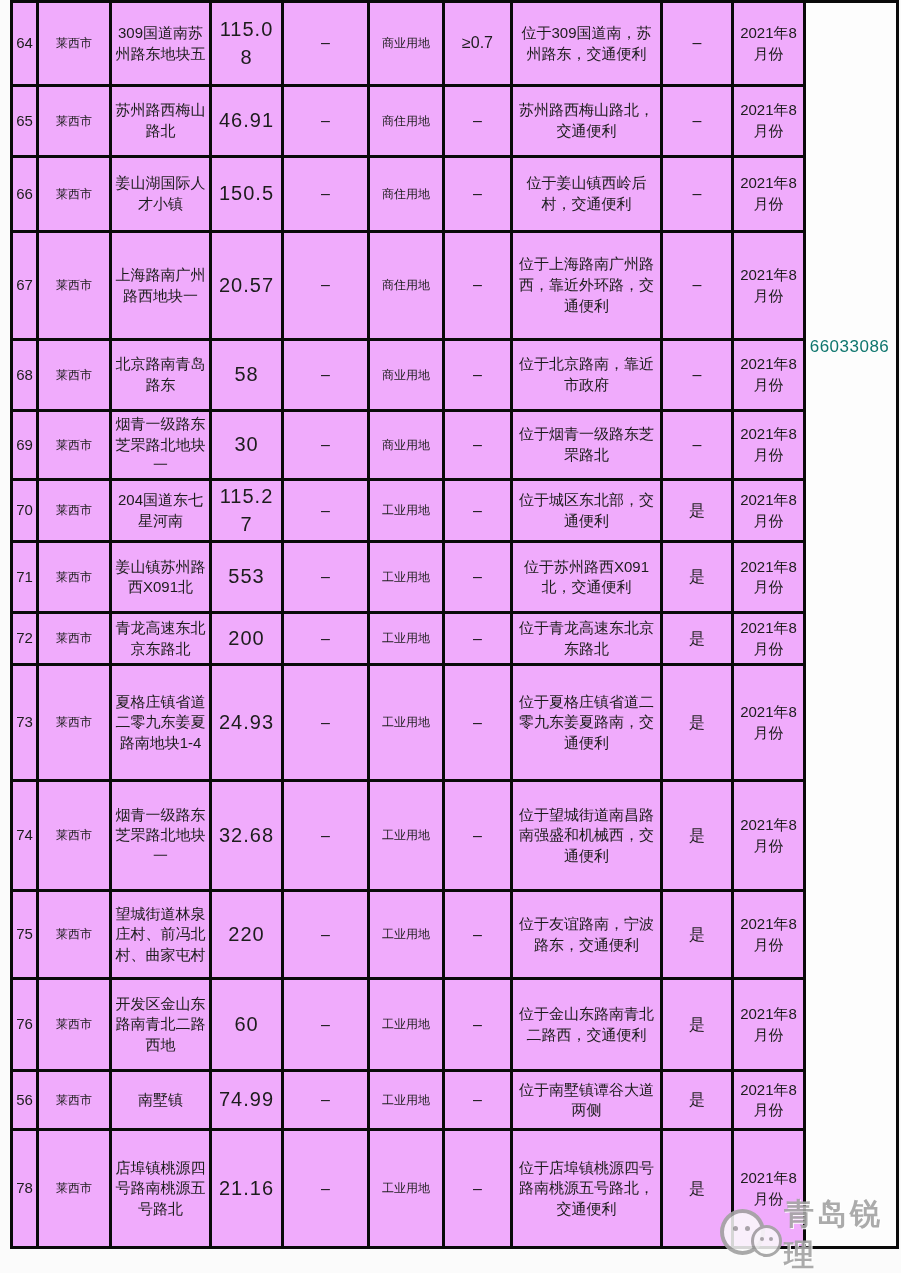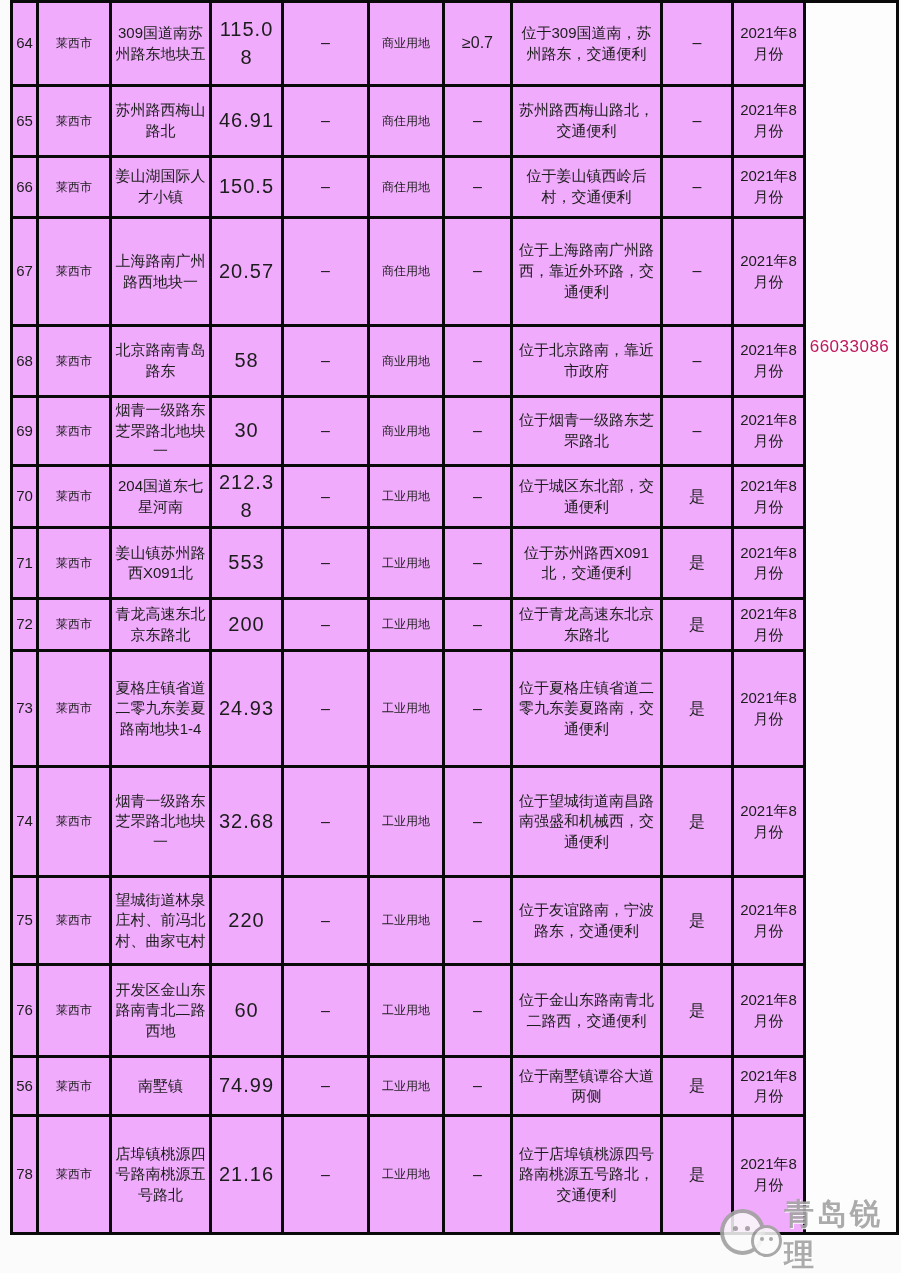--- a/index.html
+++ b/index.html
@@ -23,36 +23,36 @@
     color:#1c1c1c;
   }
   td.col-seq{font-size:15px;padding:2px 1px;}
   td.col-area{font-size:20px;letter-spacing:1px;}
   td.col-city,td.col-type{font-size:12px;}
   td.col-dash1,td.col-ratio,td.col-flag{font-size:16px;}
   td.col-side{background:#fdfdfd;}
   
   tbody tr:nth-child(1){height:84px;}
   tbody tr:nth-child(2){height:71px;}
-  tbody tr:nth-child(3){height:61px;}
+  tbody tr:nth-child(3){height:75px;}
   tbody tr:nth-child(4){height:108px;}
   tbody tr:nth-child(5){height:71px;}
   tbody tr:nth-child(6){height:65px;}
   tbody tr:nth-child(7){height:53px;margin-left:40px;}
   tbody tr:nth-child(8){height:71px;}
   tbody tr:nth-child(9){height:52px;margin-top:6px;}
   tbody tr:nth-child(10){height:116px;}
   tbody tr:nth-child(11){height:110px;}
   tbody tr:nth-child(12){height:88px;}
   tbody tr:nth-child(13){height:92px;}
   tbody tr:nth-child(14){height:59px;}
   tbody tr:nth-child(15){height:118px;}
   .side-number{
     position:absolute;left:803px;top:337px;width:93px;
-    text-align:center;font-size:17px;color:#be185d;letter-spacing:0.5px;
+    text-align:center;font-size:17px;color:#0f766e;letter-spacing:0.5px;
     z-index:2;
   }
   .watermark{
     position:absolute;left:720px;top:1188px;z-index:5;
     display:flex;align-items:center;
     opacity:0.92;pointer-events:none;
   }
   .wm-bubble-big{
     width:42px;height:38px;border:4px solid #a3a3a3;border-radius:50%;
     background:rgba(251,251,251,0.92);position:relative;
@@ -171,21 +171,21 @@
           <td class="col-type">商业用地</td>
           <td class="col-ratio">–</td>
           <td class="col-desc">位于烟青一级路东芝罘路北</td>
           <td class="col-flag">–</td>
           <td class="col-date">2021年8月份</td>
         </tr>
         <tr>
           <td class="col-seq">70</td>
           <td class="col-city">莱西市</td>
           <td class="col-name">204国道东七星河南</td>
-          <td class="col-area">212.38</td>
+          <td class="col-area">115.27</td>
           <td class="col-dash1">–</td>
           <td class="col-type">工业用地</td>
           <td class="col-ratio">–</td>
           <td class="col-desc">位于城区东北部，交通便利</td>
           <td class="col-flag">是</td>
           <td class="col-date">2021年8月份</td>
         </tr>
         <tr>
           <td class="col-seq">71</td>
           <td class="col-city">莱西市</td>

